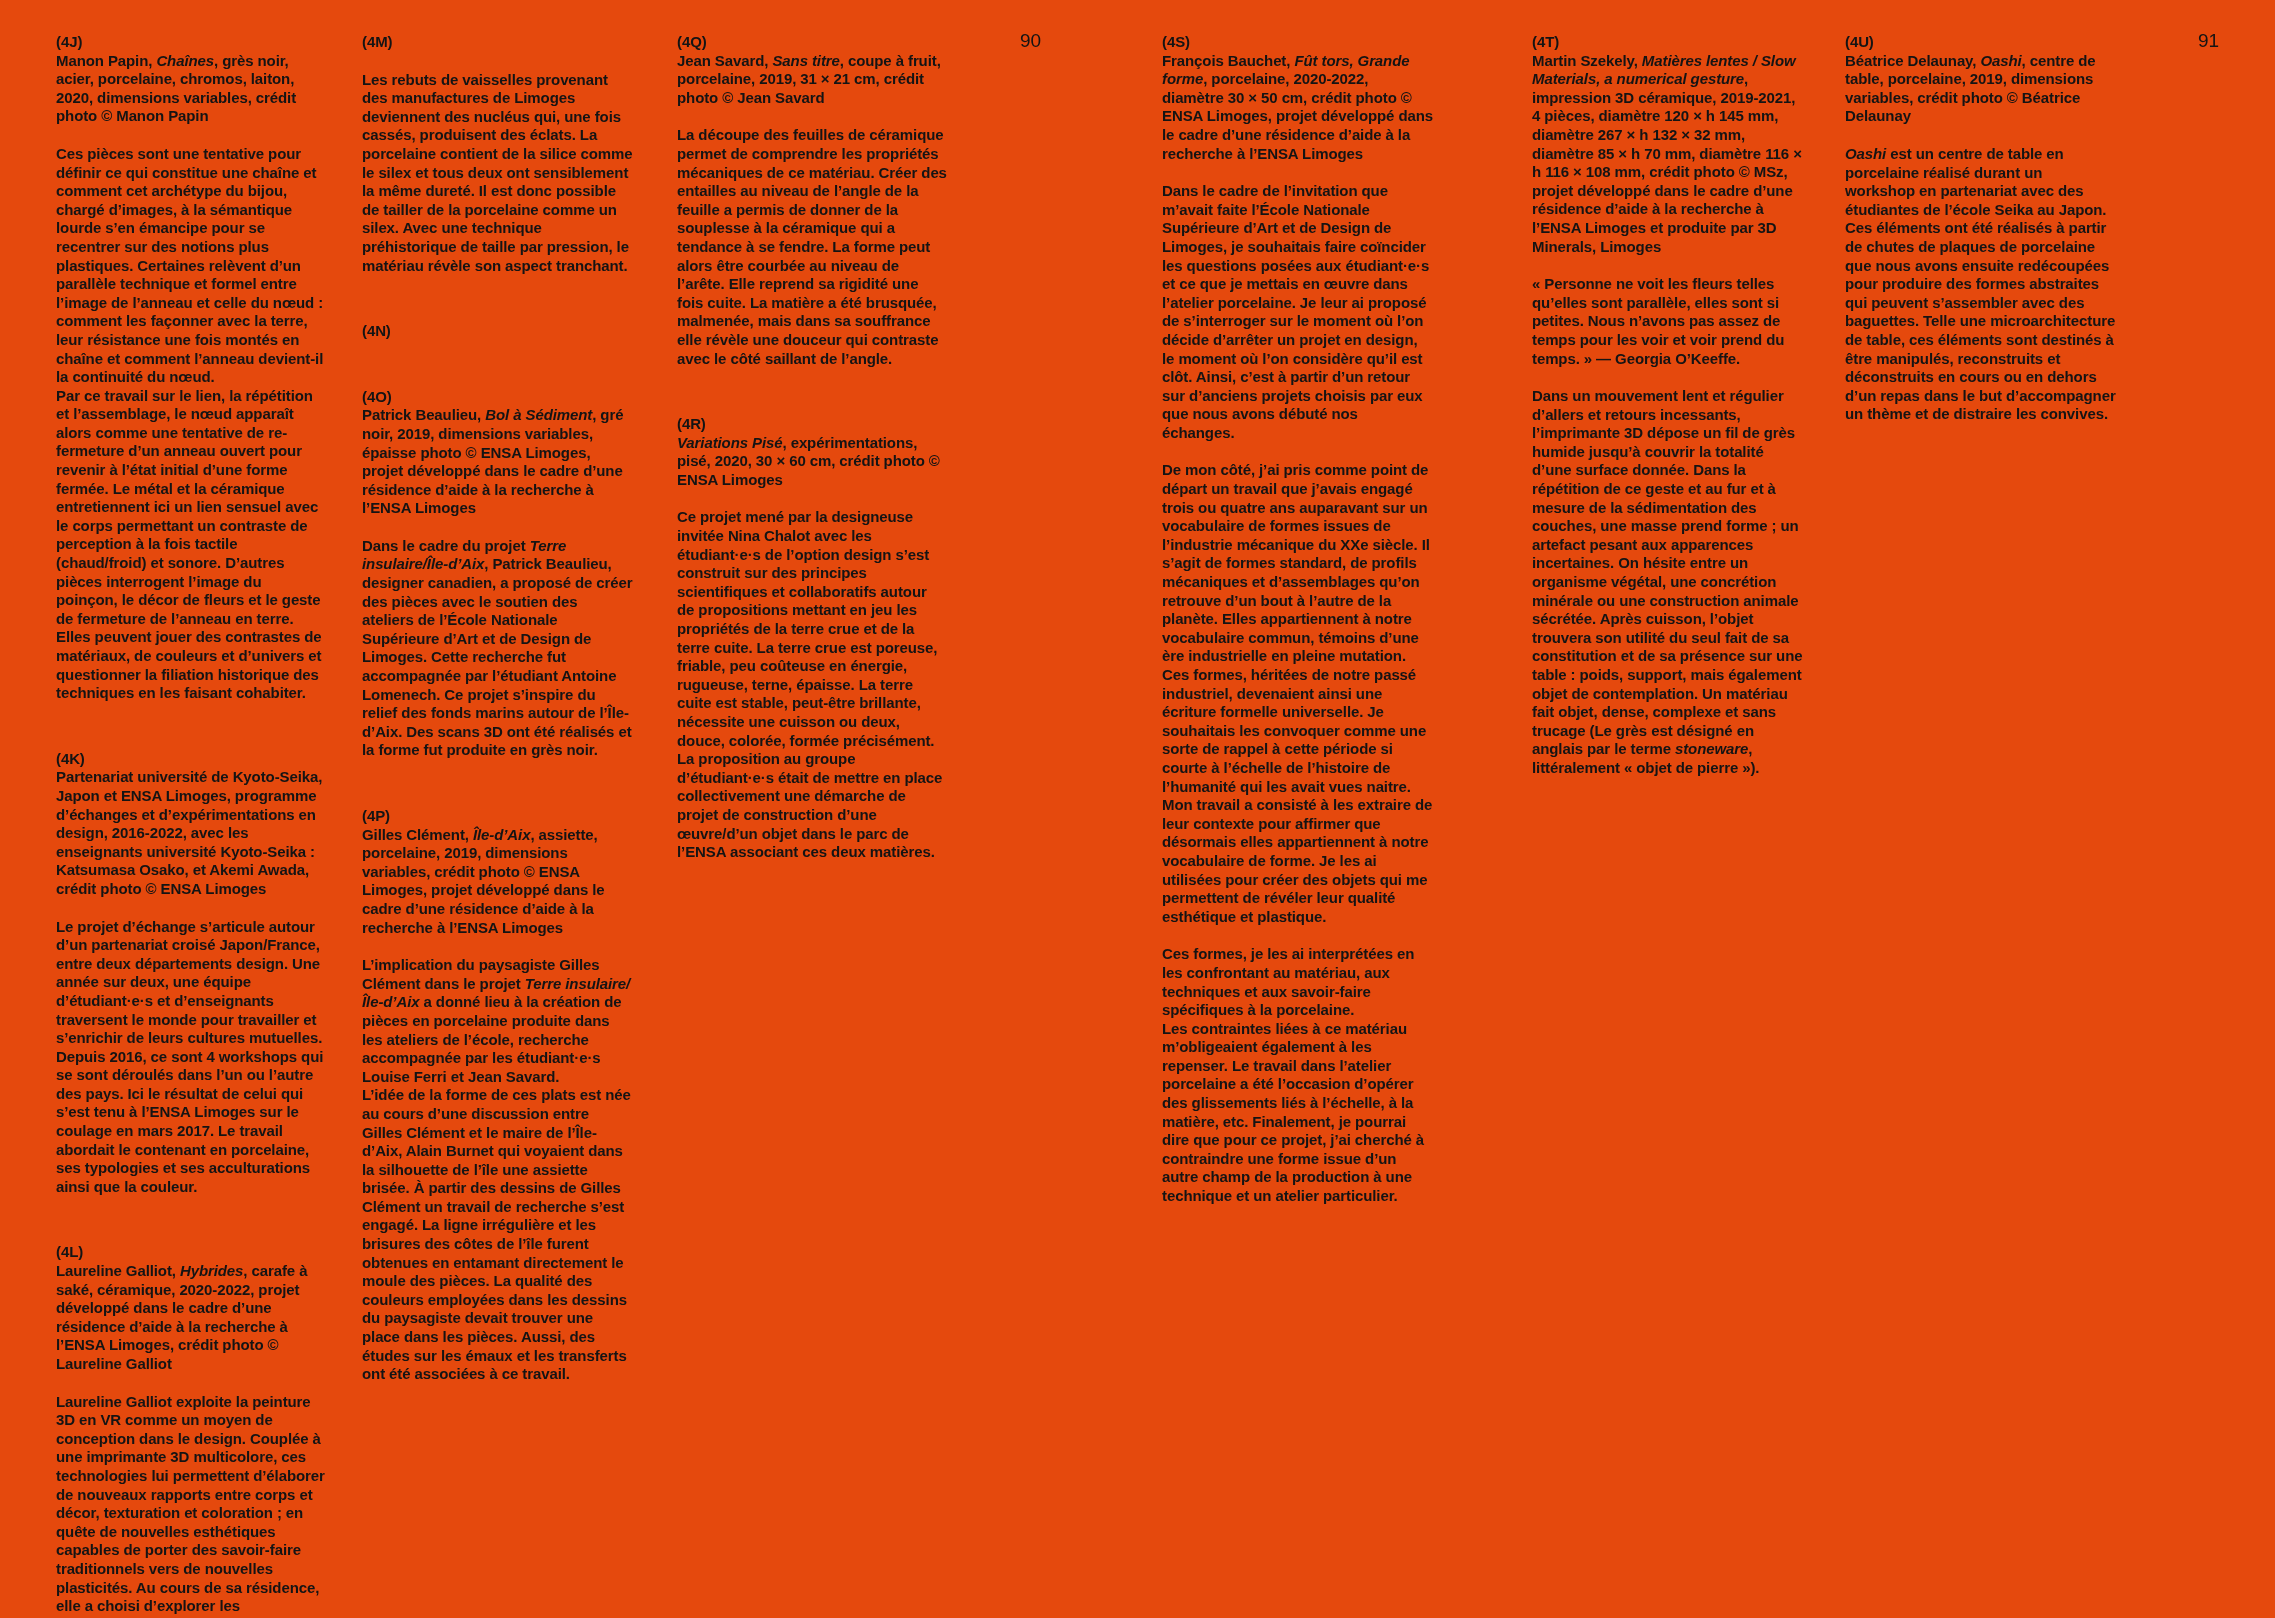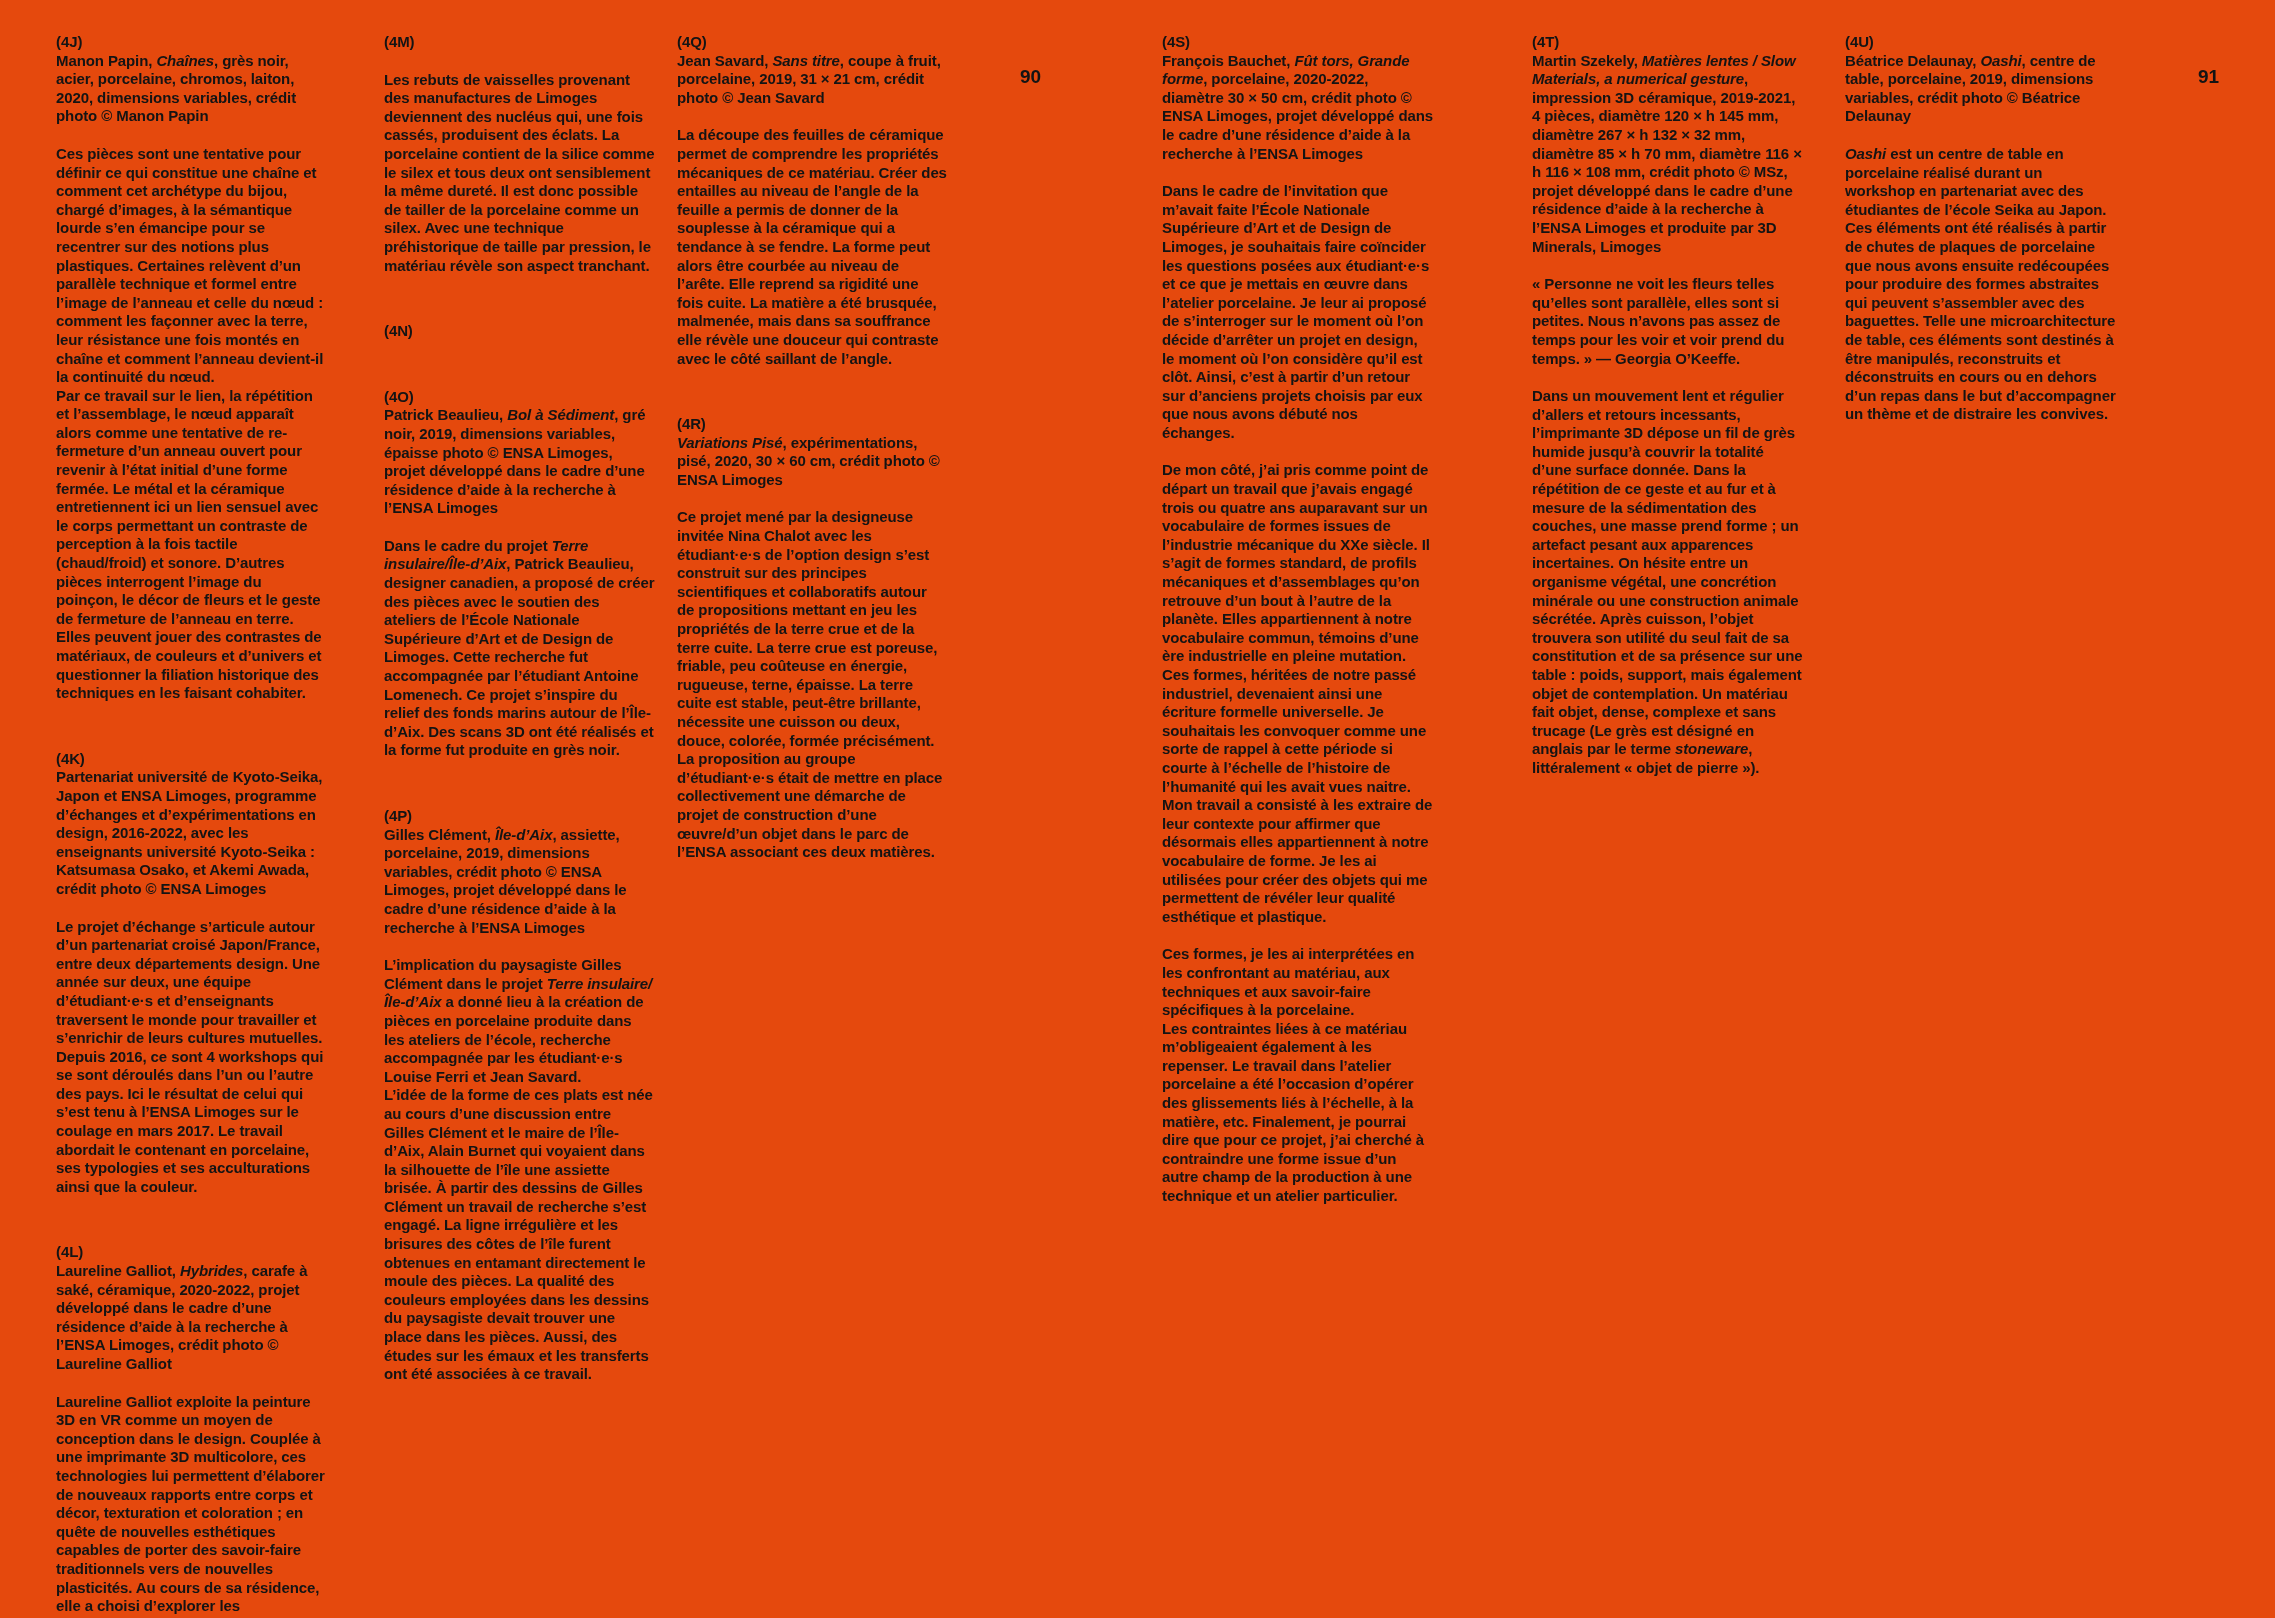--- a/index.html
+++ b/index.html
@@ -5,34 +5,34 @@
   html, body { margin:0; padding:0; }
   body {
     width:2276px; height:1618px;
     position:relative;
     font-family:"Liberation Sans", sans-serif;
     overflow:hidden;
   }
   .spread { position:absolute; inset:0; }
   .pageno {
     position:absolute; top:30px;
-    font-size:19px; font-weight:700; letter-spacing:0;margin-top:36px;
+    font-size:19px; font-weight:400; letter-spacing:0;
   }
   .col {
     position:absolute; top:33px; width:271px;
     font-size:15px; line-height:18.6px; font-weight:700;
     letter-spacing:-0.1px;
     text-align:left;
   }
   .col p { margin:0; }
   .col p.g1 { margin-top:19px; }
   .col p.g2 { margin-top:47px; }
   .col i { font-style:italic; }
   #col-1 { left:56px; }
-  #col-2 { left:384px; }
+  #col-2 { left:362px; }
   #col-3 { left:677px; }
   #col-4 { left:1162px; }
   #col-5 { left:1532px; }
   #col-6 { left:1845px; }
   #pageno-90 { left:1020px; }
   #pageno-91 { left:2198px; }
 </style>
 </head>
 <body style="background: rgb(229, 73, 13); color: rgb(20, 20, 20);">
 

